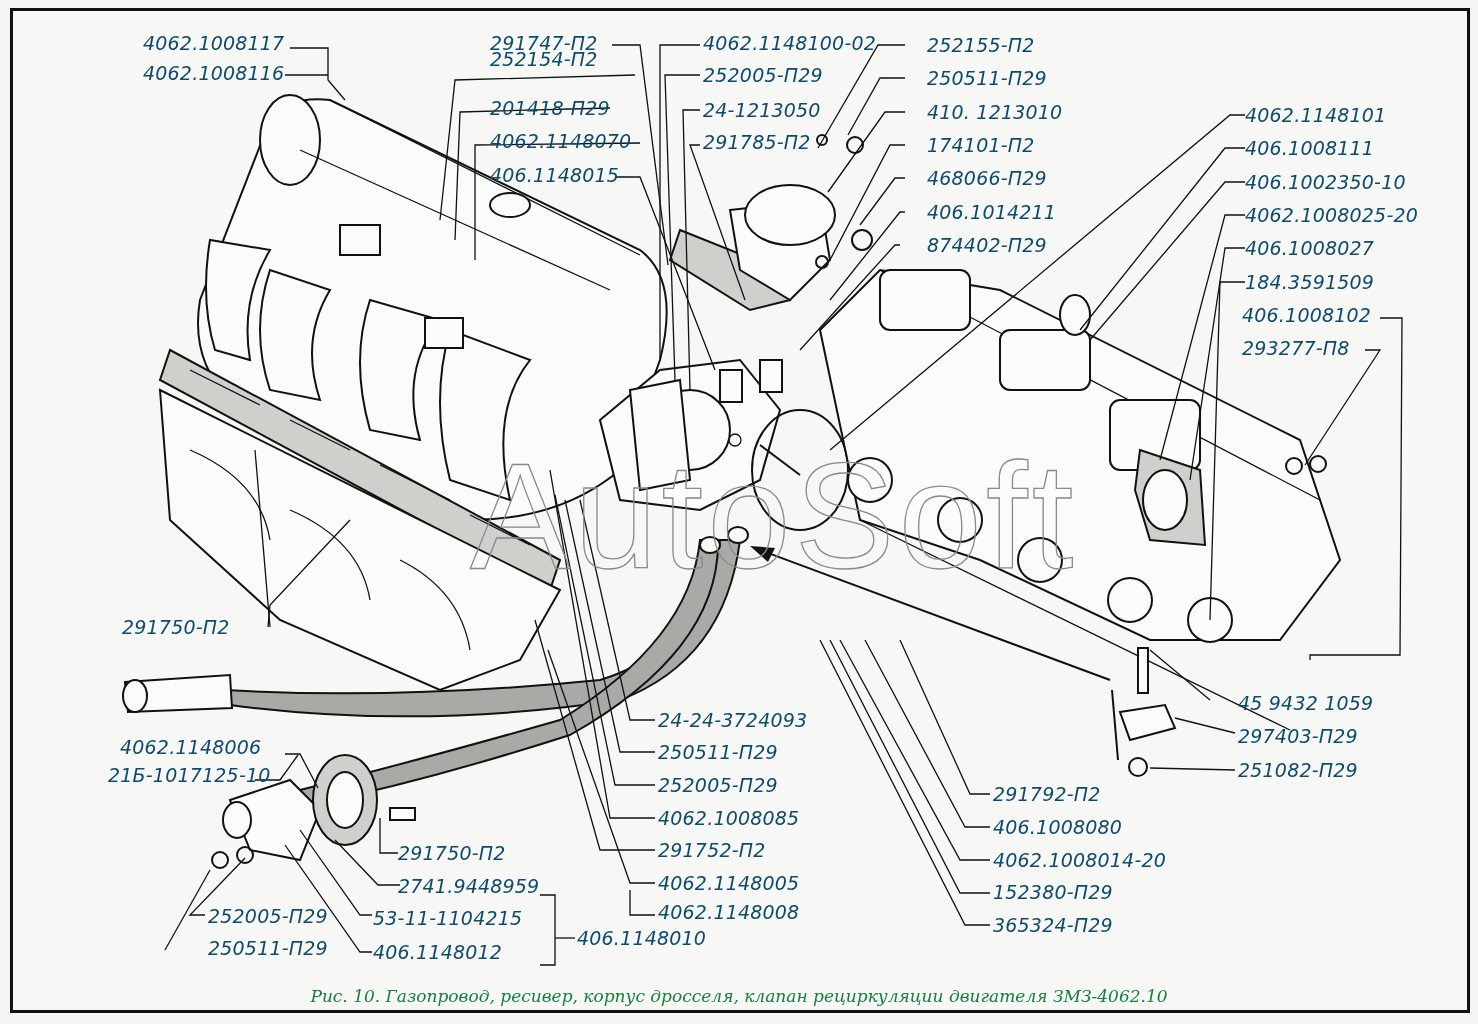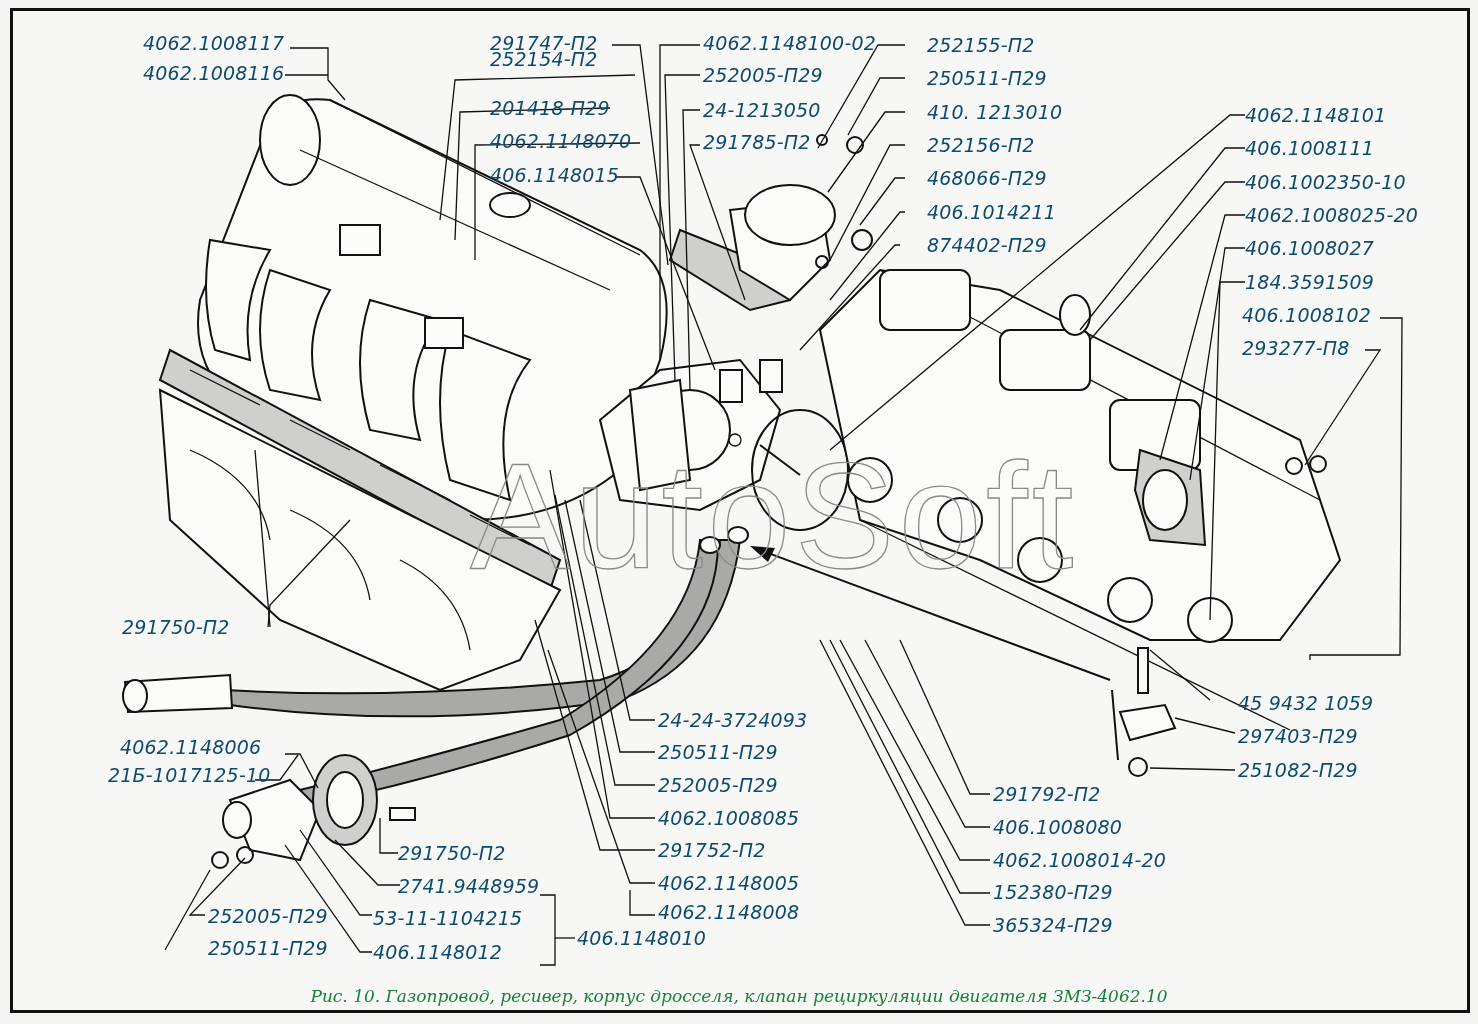--- a/index.html
+++ b/index.html
@@ -194,21 +194,21 @@
 <div class="lbl" style="left:490px;top:165px">406.1148015</div>
 
 <div class="lbl" style="left:703px;top:33px">4062.1148100-02</div>
 <div class="lbl" style="left:703px;top:65px">252005-П29</div>
 <div class="lbl" style="left:703px;top:100px">24-1213050</div>
 <div class="lbl" style="left:703px;top:132px">291785-П2</div>
 
 <div class="lbl" style="left:927px;top:35px">252155-П2</div>
 <div class="lbl" style="left:927px;top:68px">250511-П29</div>
 <div class="lbl" style="left:927px;top:102px">410. 1213010</div>
-<div class="lbl" style="left:927px;top:135px">252156-П2</div>
+<div class="lbl" style="left:927px;top:135px">174101-П2</div>
 <div class="lbl" style="left:927px;top:168px">468066-П29</div>
 <div class="lbl" style="left:927px;top:202px">406.1014211</div>
 <div class="lbl" style="left:927px;top:235px">874402-П29</div>
 
 <div class="lbl" style="left:1245px;top:105px">4062.1148101</div>
 <div class="lbl" style="left:1245px;top:138px">406.1008111</div>
 <div class="lbl" style="left:1245px;top:172px">406.1002350-10</div>
 <div class="lbl" style="left:1245px;top:205px">4062.1008025-20</div>
 <div class="lbl" style="left:1245px;top:238px">406.1008027</div>
 <div class="lbl" style="left:1245px;top:272px">184.3591509</div>

